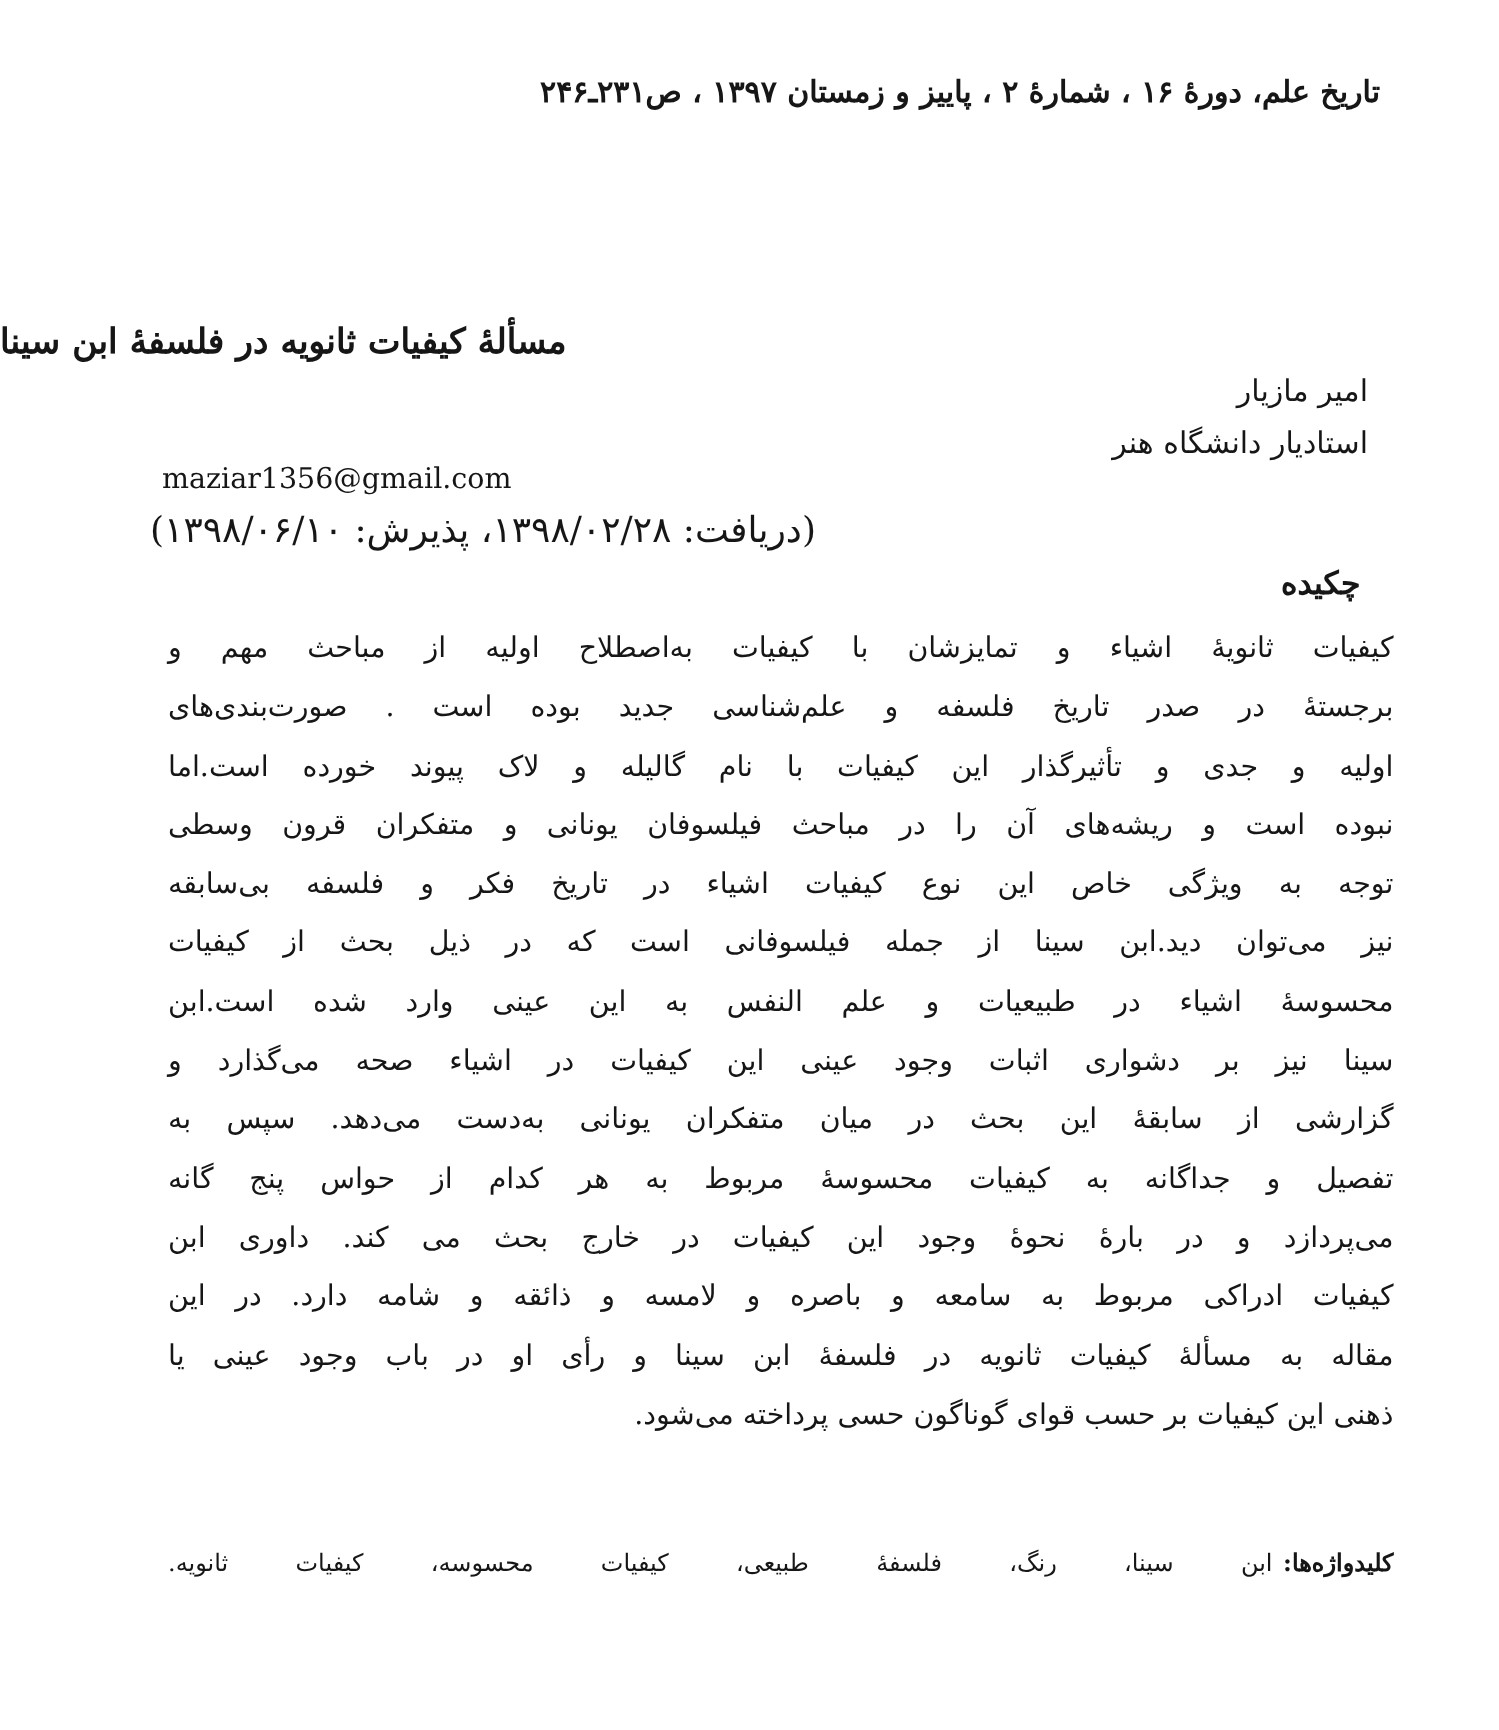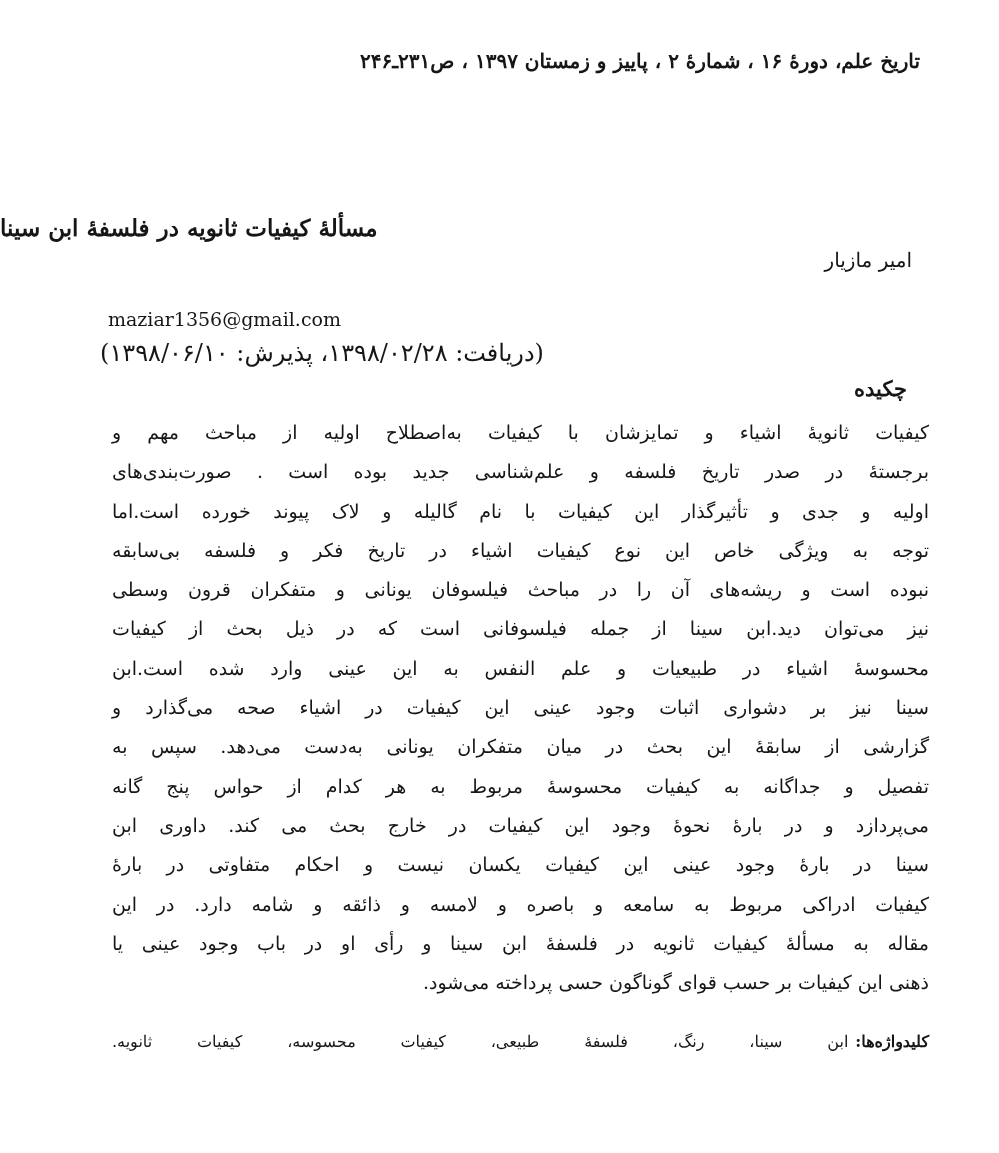--- a/index.html
+++ b/index.html
@@ -83,41 +83,41 @@
 </style>
 </head>
 <body>
 
 <div class="journal-header rtl">تاریخ علم، دورهٔ ۱۶ ، شمارهٔ ۲ ، پاییز و زمستان ۱۳۹۷ ، ص۲۳۱ـ۲۴۶</div>
 
 <h1 class="article-title rtl">مسألهٔ کیفیات ثانویه در فلسفهٔ ابن سینا</h1>
 
 <div class="author-block rtl">
   <div>امیر مازیار</div>
+  <div>استادیار دانشگاه هنر</div>
 </div>
 
 <div class="author-email">maziar1356@gmail.com</div>
 
 <div class="submission-dates rtl">(دریافت: ۱۳۹۸/۰۲/۲۸، پذیرش: ۱۳۹۸/۰۶/۱۰)</div>
 
 <div class="abstract-heading rtl">چکیده</div>
 
 <div class="abstract-text rtl">
   <div class="abstract-line">کیفیات ثانویهٔ اشیاء و تمایزشان با کیفیات به‌اصطلاح اولیه از مباحث مهم و</div>
   <div class="abstract-line">برجستهٔ در صدر تاریخ فلسفه و علم‌شناسی جدید بوده است . صورت‌بندی‌های</div>
   <div class="abstract-line">اولیه و جدی و تأثیرگذار این کیفیات با نام گالیله و لاک پیوند خورده است.اما</div>
+  <div class="abstract-line">نبوده است و ریشه‌های آن را در مباحث فیلسوفان یونانی و متفکران قرون وسطی</div>
   <div class="abstract-line">توجه به ویژگی خاص این نوع کیفیات اشیاء در تاریخ فکر و فلسفه بی‌سابقه</div>
-  <div class="abstract-line">نبوده است و ریشه‌های آن را در مباحث فیلسوفان یونانی و متفکران قرون وسطی</div>
   <div class="abstract-line">نیز می‌توان دید.ابن سینا از جمله فیلسوفانی است که در ذیل بحث از کیفیات</div>
   <div class="abstract-line">محسوسهٔ اشیاء در طبیعیات و علم النفس به این عینی وارد شده است.ابن</div>
   <div class="abstract-line">سینا نیز بر دشواری اثبات وجود عینی این کیفیات در اشیاء صحه می‌گذارد و</div>
   <div class="abstract-line">گزارشی از سابقهٔ این بحث در میان متفکران یونانی به‌دست می‌دهد. سپس به</div>
   <div class="abstract-line">تفصیل و جداگانه به کیفیات محسوسهٔ مربوط به هر کدام از حواس پنج گانه</div>
   <div class="abstract-line">می‌پردازد و در بارهٔ نحوهٔ وجود این کیفیات در خارج بحث می کند. داوری ابن</div>
-  <div class="abstract-line">سینا در بارهٔ وجود عینی این کیفیات یکسان نیست و احکام متفاوتی در بارهٔ</div>
   <div class="abstract-line">کیفیات ادراکی مربوط به سامعه و باصره و لامسه و ذائقه و شامه دارد. در این</div>
   <div class="abstract-line">مقاله به مسألهٔ کیفیات ثانویه در فلسفهٔ ابن سینا و رأی او در باب وجود عینی یا</div>
   <div class="abstract-line last">ذهنی این کیفیات بر حسب قوای گوناگون حسی پرداخته می‌شود.</div>
 </div>
 
 <div class="keywords-line rtl">
   <span class="keywords-label">کلیدواژه‌ها:</span><span>ابن سینا، رنگ، فلسفهٔ طبیعی، کیفیات محسوسه، کیفیات ثانویه.</span>
 </div>
 
 </body></html>

